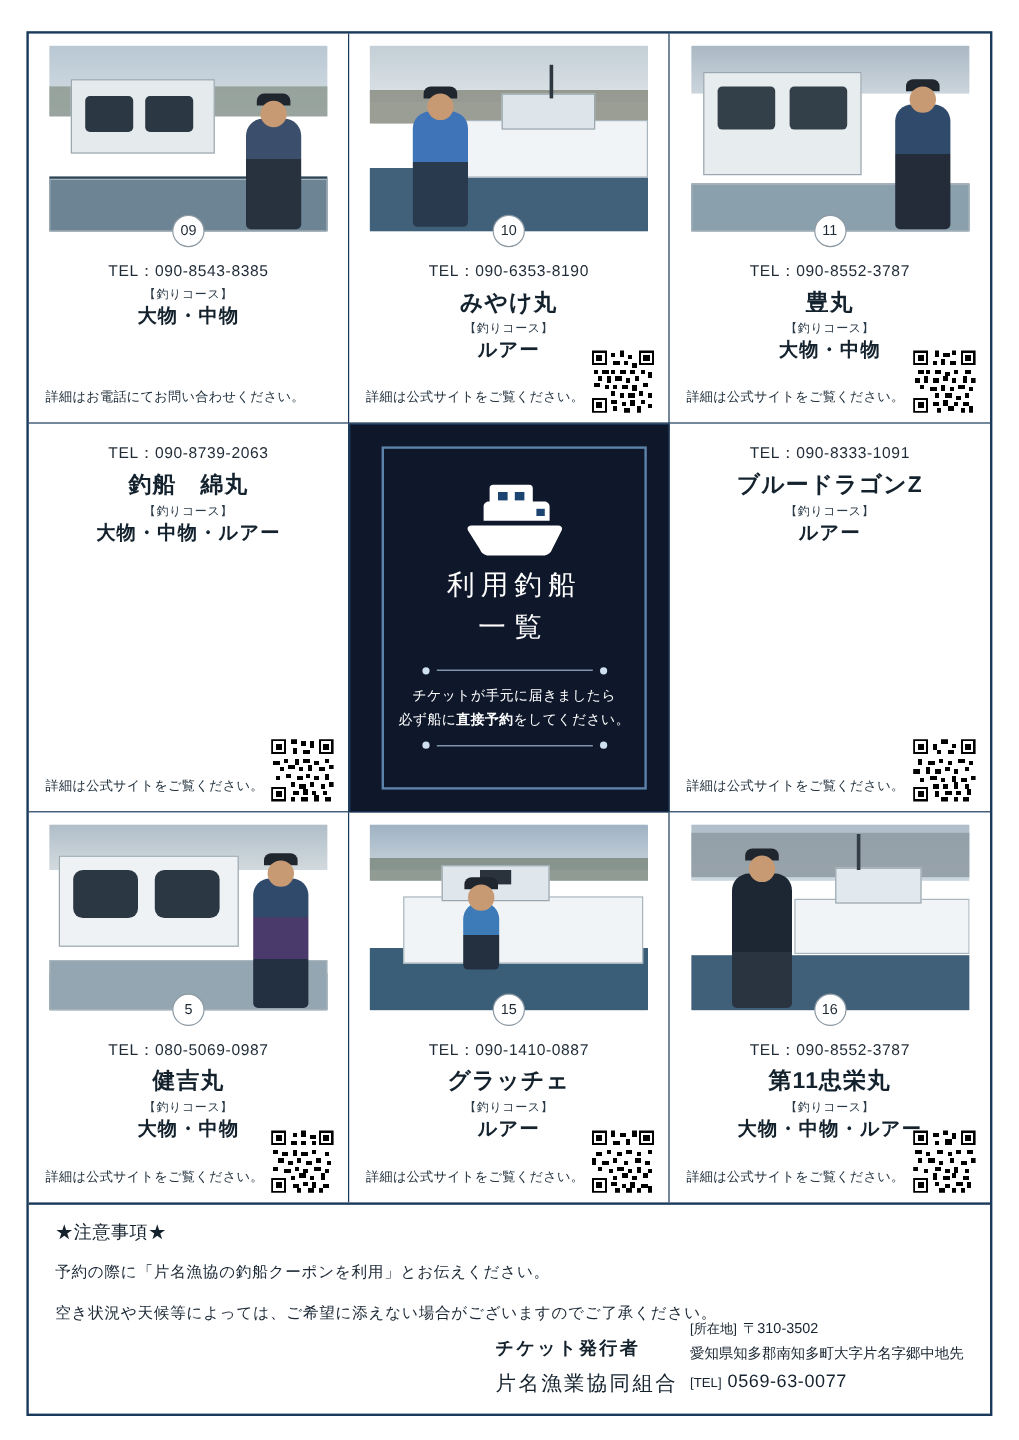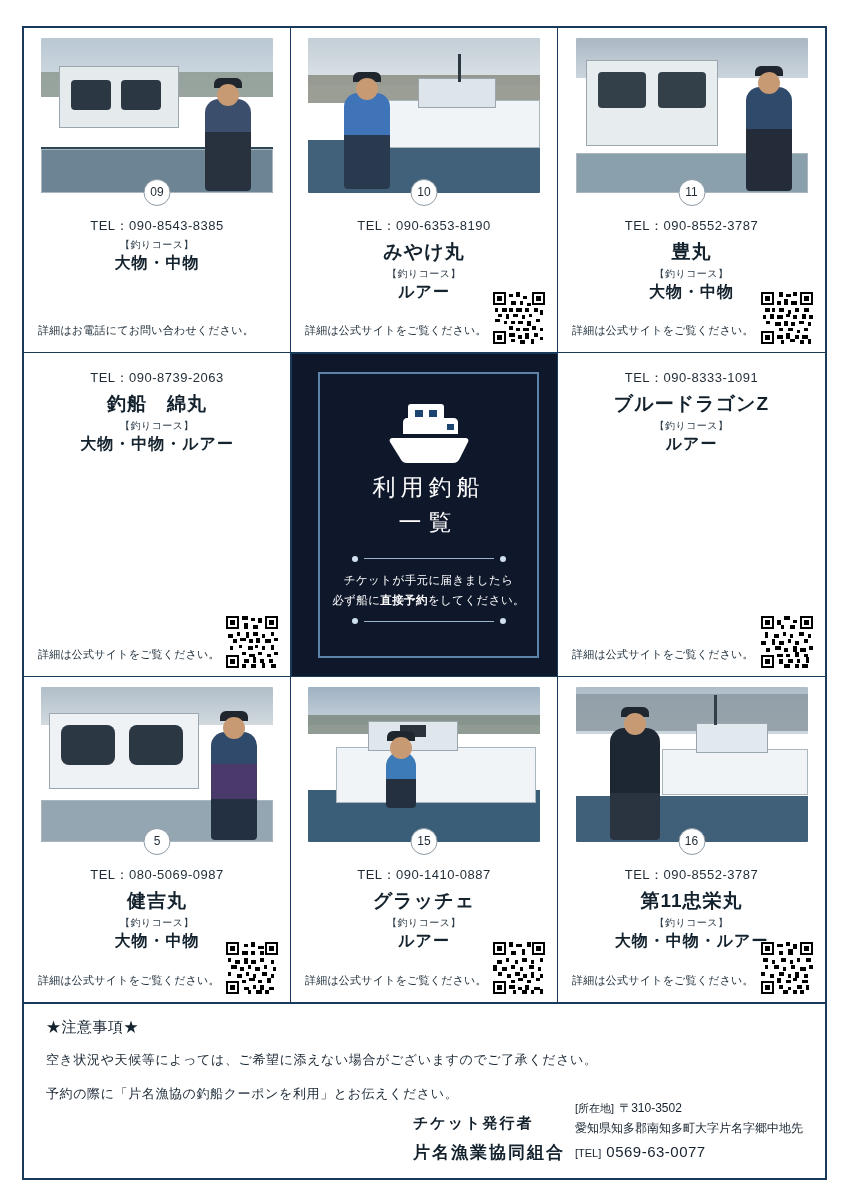--- a/index.html
+++ b/index.html
@@ -244,21 +244,21 @@
   }
   .issuer-label {
     font-size: 15px;
     font-weight: bold;
     color: #14222e;
     letter-spacing: 2px;
     margin-bottom: 8px;
   }
   .issuer-org {
     font-size: 17px;
-    font-weight: bold;
+    font-weight: normal;
     color: #14222e;
     letter-spacing: 2px;
   }
   .issuer-right { font-size: 12px; color: #16222e; line-height: 1.7; }
   .issuer-right .row { display: flex; align-items: baseline; }
   .issuer-right .tag { font-size: 11px; margin-right: 5px; }
   .tel-big { font-size: 15px; letter-spacing: .5px; }
 </style>
 </head>
 <body>
@@ -777,22 +777,22 @@
               <rect x="18" y="27" width="2" height="2"></rect>
             <rect x="22" y="27" width="2" height="2"></rect>
           </g>
         </svg>
       </div>
 
     </div>
 
     <div class="notes">
       <div class="notes-title">★注意事項★</div>
+      <div class="notes-line">予約の際に「片名漁協の釣船クーポンを利用」とお伝えください。</div>
       <div class="notes-line">空き状況や天候等によっては、ご希望に添えない場合がございますのでご了承ください。</div>
-      <div class="notes-line">予約の際に「片名漁協の釣船クーポンを利用」とお伝えください。</div>
 
       <div class="issuer">
         <div class="issuer-left">
           <div class="issuer-label">チケット発行者</div>
           <div class="issuer-org">片名漁業協同組合</div>
         </div>
         <div class="issuer-right">
           <div class="row">
             <span class="tag">[所在地]</span>
             <span>〒310-3502</span>

